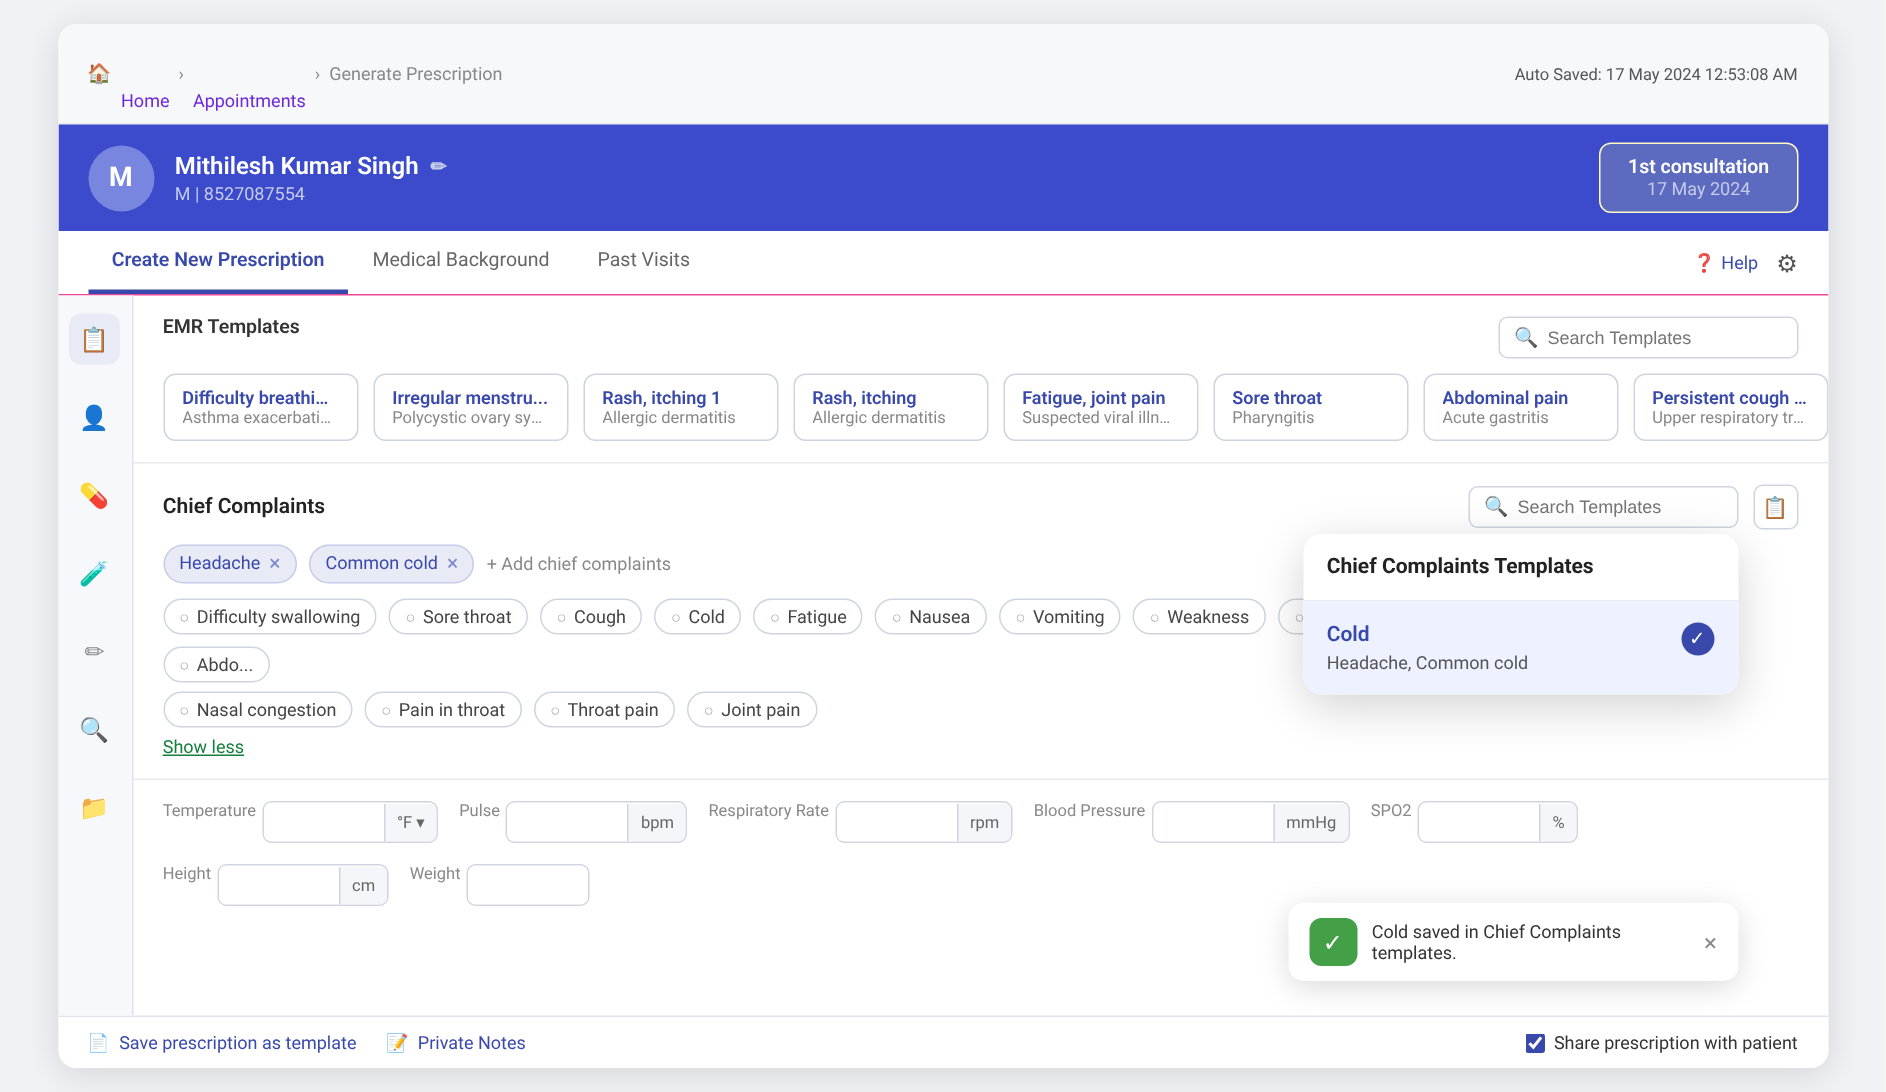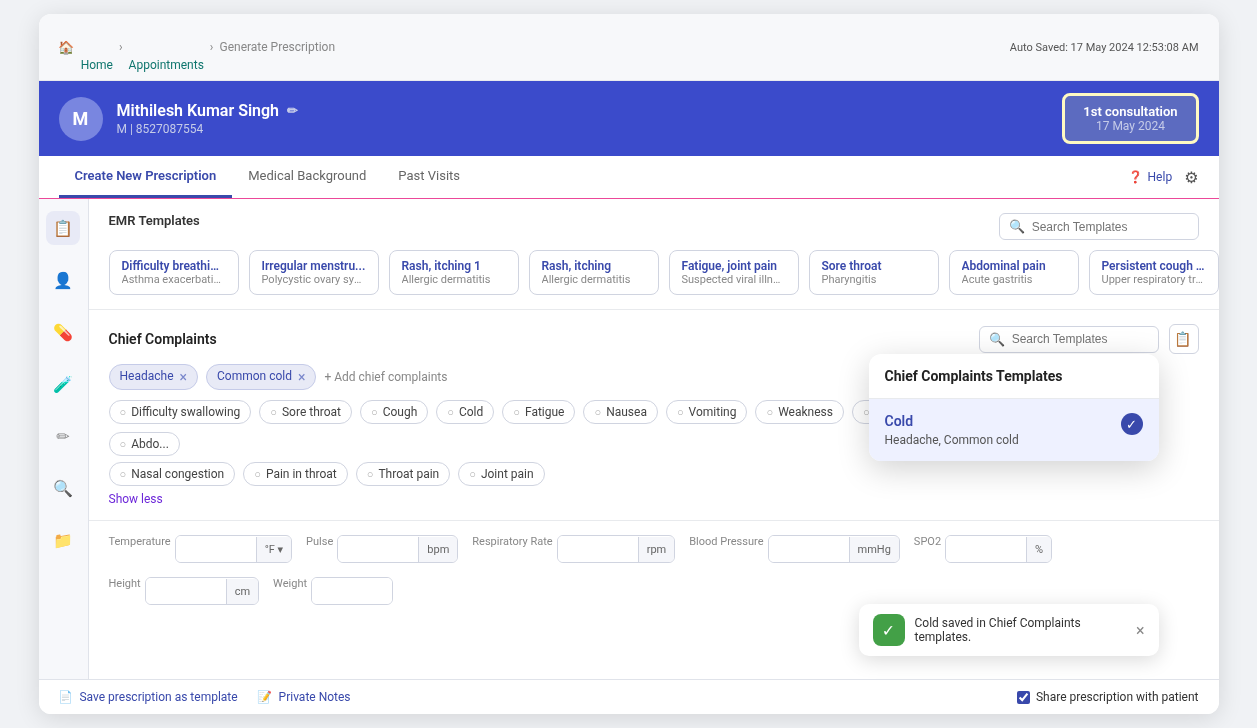--- a/index.html
+++ b/index.html
@@ -24,21 +24,21 @@
       background: #f7f8fa;
       padding: 8px 20px;
       display: flex;
       align-items: center;
       gap: 6px;
       font-size: 12px;
       color: #555;
       border-bottom: 1px solid #e8eaed;
     }
     .breadcrumb span { color: #888; }
-    .breadcrumb a { color: #0f766e; text-decoration: none; margin-top: 36px; }
+    .breadcrumb a { color: #6d28d9; text-decoration: none; margin-top: 36px; }
     .breadcrumb .autosave {
       margin-left: auto;
       color: #555;
       font-size: 11px;
     }
     .home-icon { font-size: 13px; }
     
     .patient-header {
       background: #3b4bcb;
       padding: 12px 20px;
@@ -55,21 +55,21 @@
     }
     .patient-info { flex: 1; }
     .patient-name {
       color: #fff; font-size: 16px; font-weight: 600;
       display: flex; align-items: center; gap: 8px;
     }
     .patient-name .edit-icon { font-size: 13px; cursor: pointer; color: #c5cbe8; }
     .patient-sub { color: #c5cbe8; font-size: 12px; margin-top: 2px; }
     .consultation-badge {
       background: #5c6bc0;
-      border: 3px solid #fef9c3;
+      border: 1px solid #fef9c3;
       border-radius: 8px;
       padding: 8px 18px;
       text-align: center;
       color: #fff;
     }
     .consultation-badge .line1 { font-size: 13px; font-weight: 600; }
     .consultation-badge .line2 { font-size: 12px; color: #c5cbe8; }
     
     .tabs-row {
       background: #fff;
@@ -223,21 +223,21 @@
     }
     .suggestion-tag {
       display: flex; align-items: center; gap: 5px;
       border: 1px solid #d0d4e0;
       border-radius: 20px;
       padding: 4px 10px;
       font-size: 12px; color: #444;
       cursor: pointer; background: #fff;
     }
     .suggestion-tag .tag-icon { font-size: 11px; color: #aaa; }
-    .show-less { font-size: 12px; color: #6d28d9; cursor: pointer; margin-top: 4px; }
+    .show-less { font-size: 12px; color: #15803d; cursor: pointer; margin-top: 4px; text-decoration: underline; }
     
     .examinations-section {
       padding: 14px 20px;
     }
     .exam-title { font-size: 14px; font-weight: 600; color: #222; margin-bottom: 12px; }
     .exam-fields-row {
       display: flex; gap: 14px; flex-wrap: wrap;
     }
     .exam-field { display: flex; flex-direction: row; gap: 4px; }
     .exam-field label { font-size: 11px; color: #888; }

